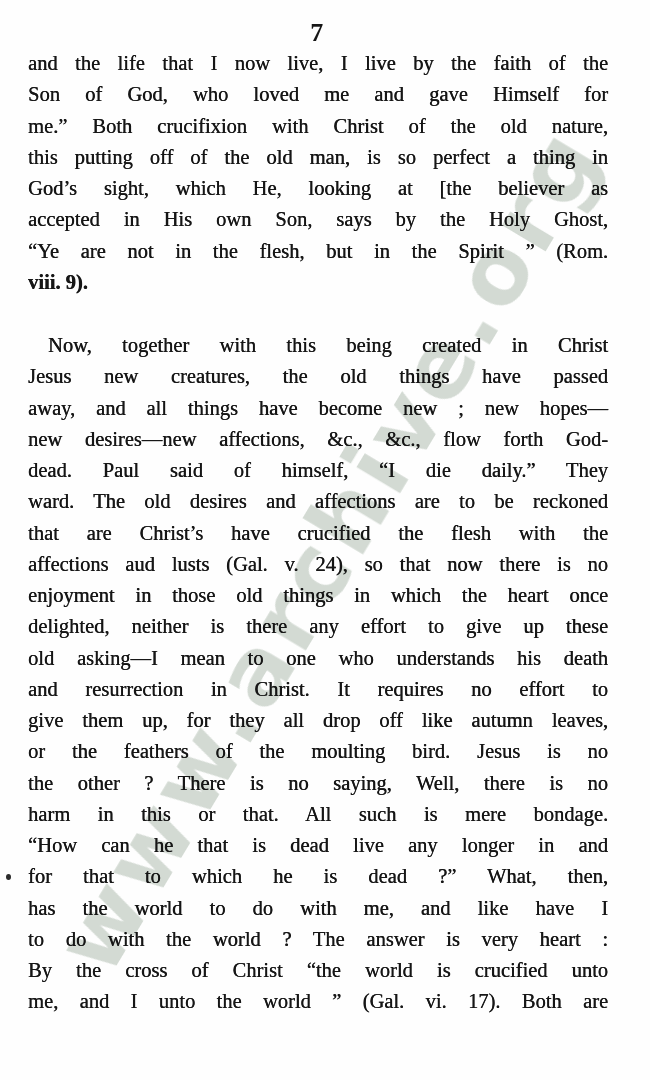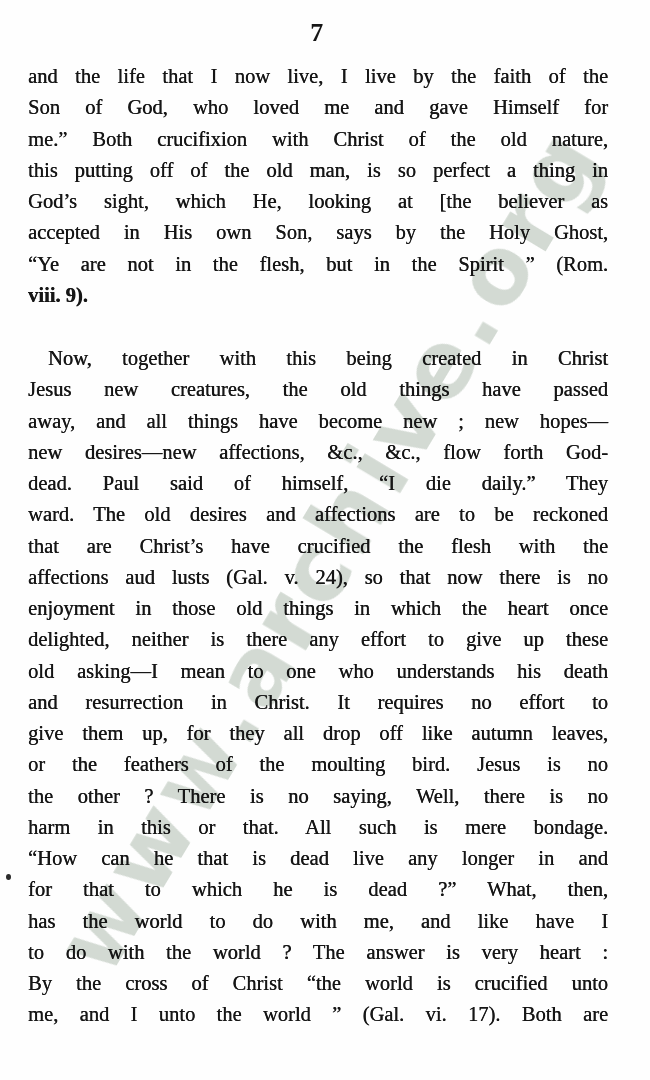--- a/index.html
+++ b/index.html
@@ -35,21 +35,21 @@
     position: absolute;
     top: 18px; left: -8px;
     width: 650px;
     text-align: center;
     font-size: 26px;
     font-weight: bold;
     letter-spacing: 0.5px;
   }
   .pagetext {
     position: absolute;
-    top: 61px; left: 28px;
+    top: 48px; left: 28px;
     width: 580px;
     font-size: 20.5px;
     line-height: 31.25px;
   }
   .ln {
     height: 31.25px;
     text-align: justify;
     text-align-last: justify;
     text-shadow: 0.35px 0 0 currentColor;
     white-space: normal;

